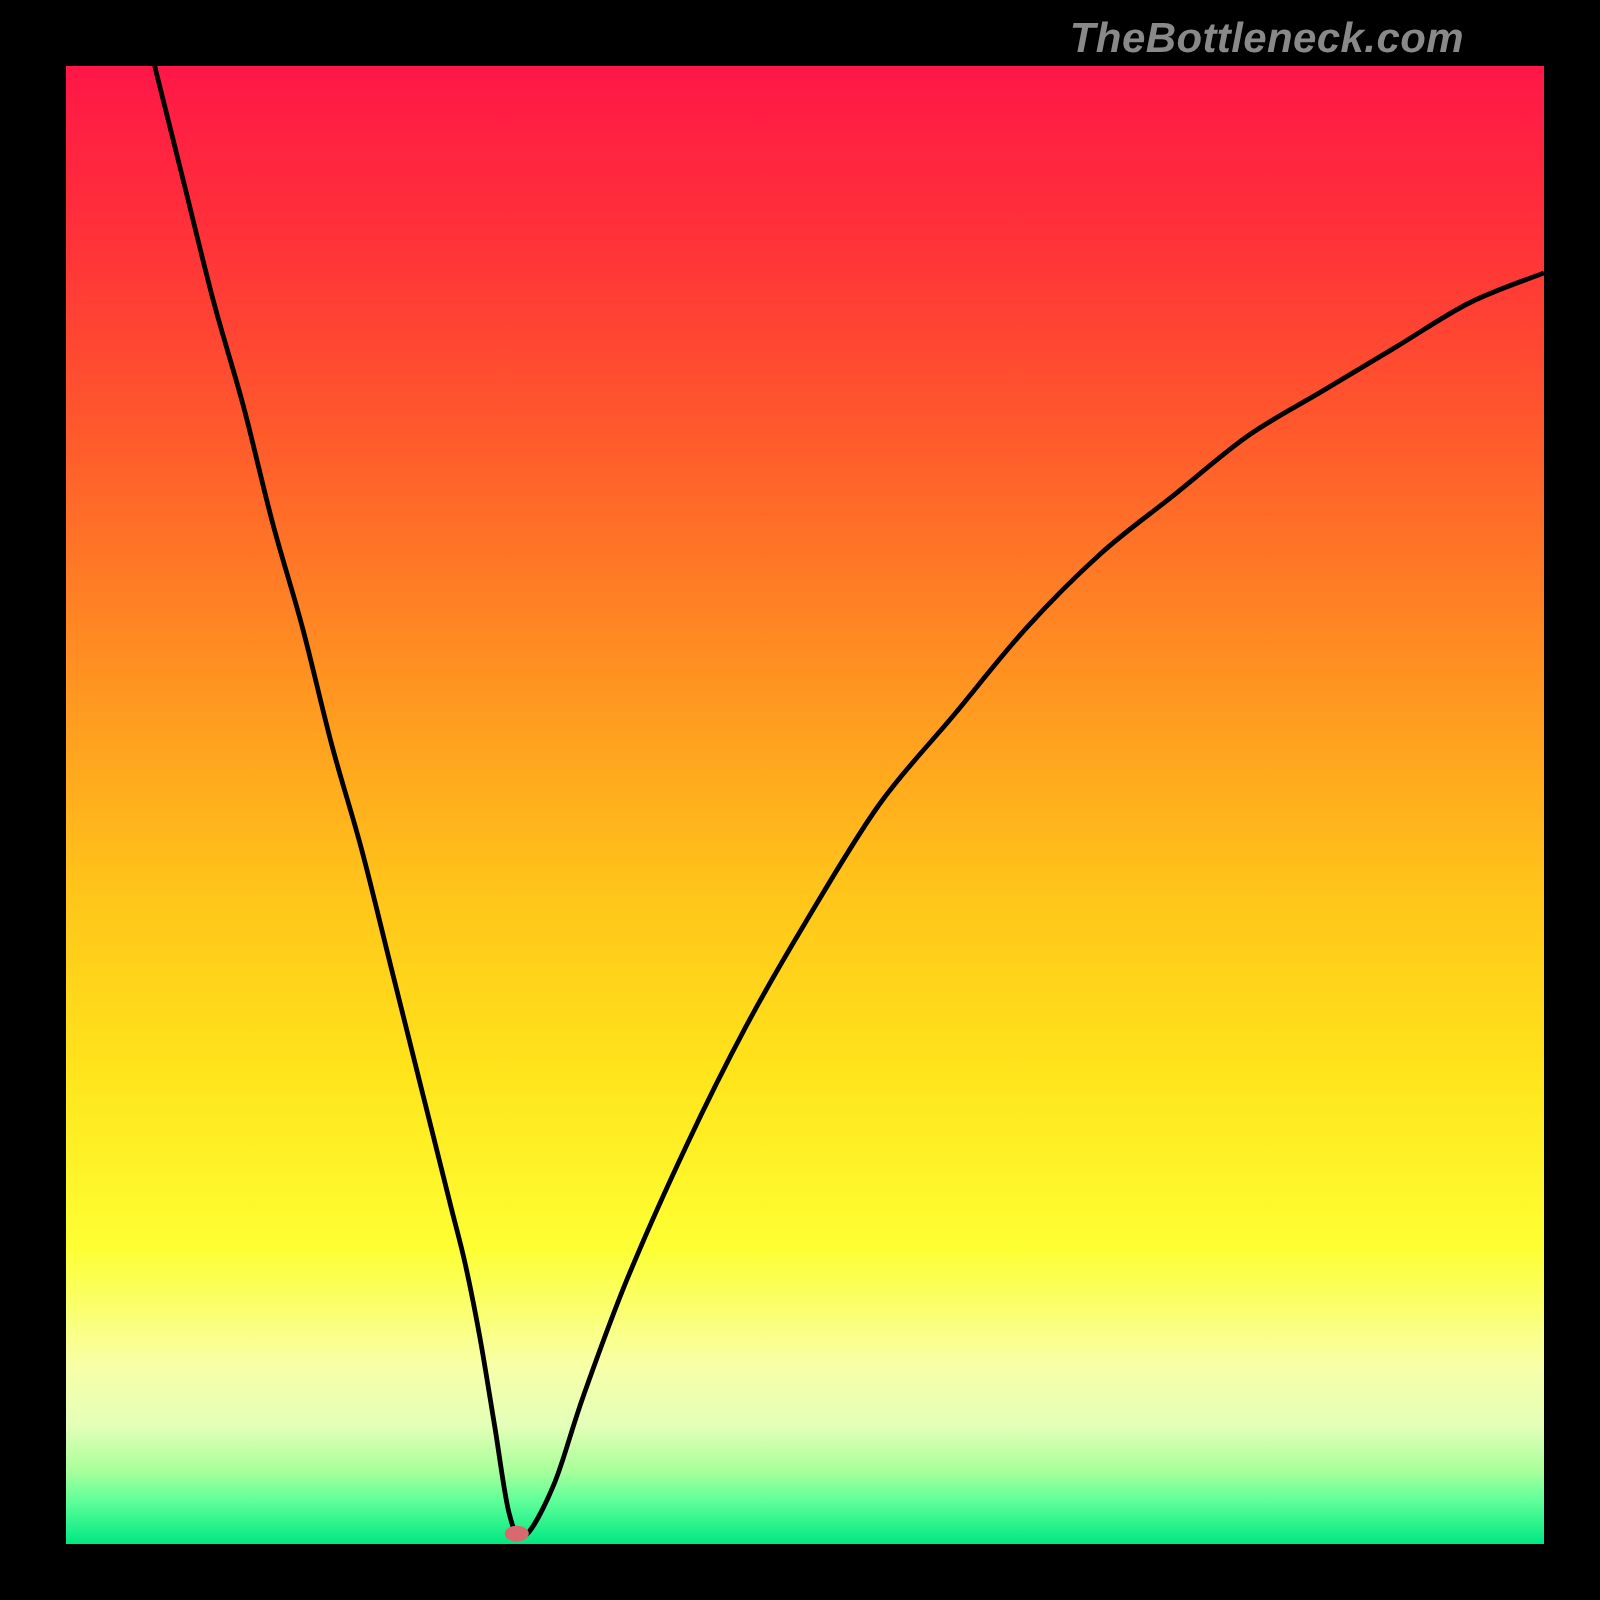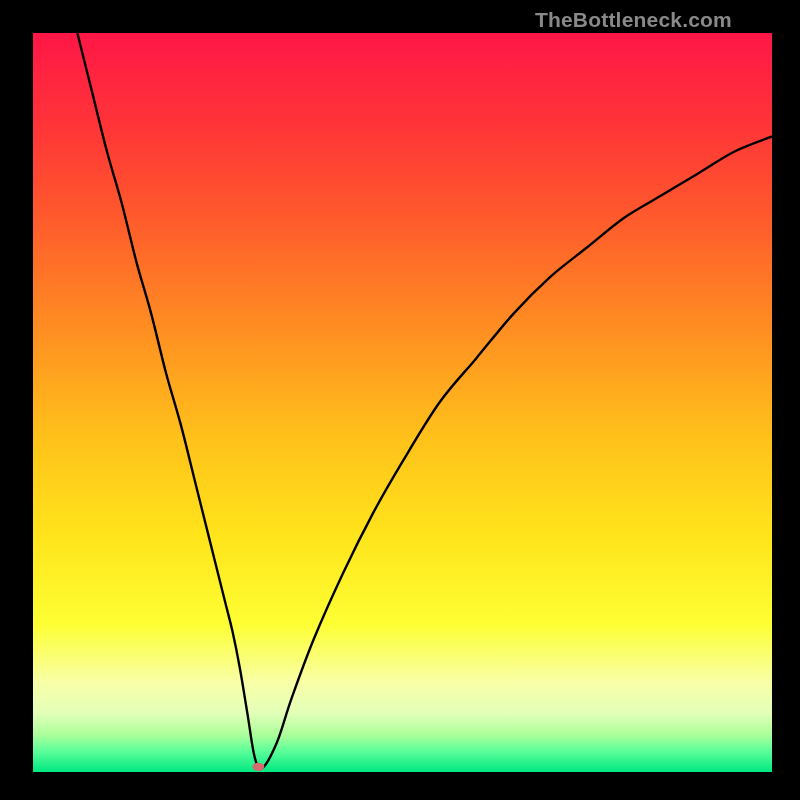--- a/index.html
+++ b/index.html
@@ -11,20 +11,21 @@
     overflow: hidden;
     font-family: Arial, Helvetica, sans-serif;
   }
   .frame {
     position: absolute;
     top: 0;
     left: 0;
     width: 756px;
     height: 800px;
     background: #000;
+    font-style: italic;
   }
   .plot-area {
     position: absolute;
     box-sizing: border-box;
   }
   .gradient {
     position: absolute;
     inset: 0;
   }
   .watermark {

